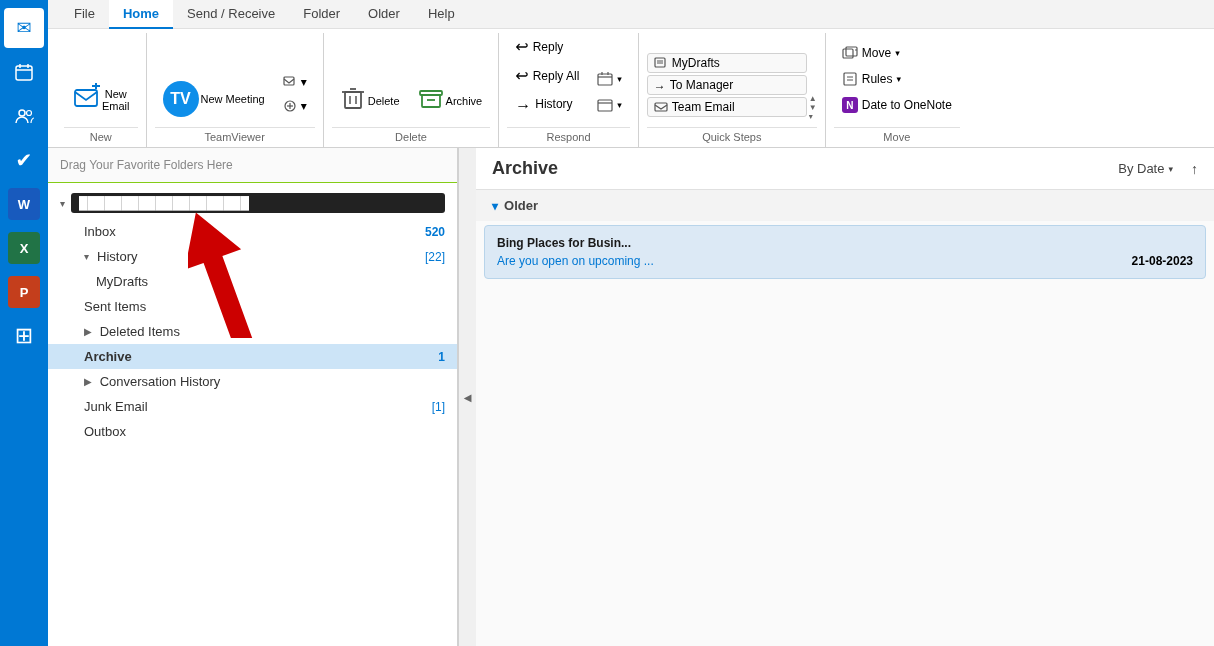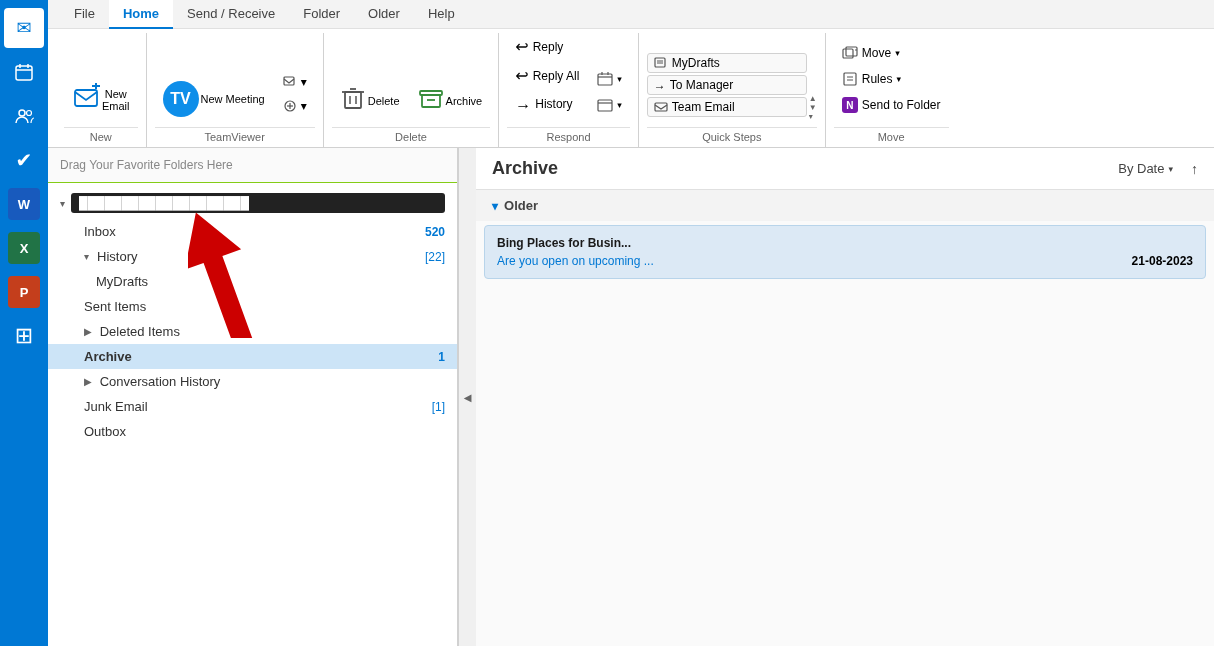--- a/index.html
+++ b/index.html
@@ -600,21 +600,21 @@
               <svg width="16" height="16" viewBox="0 0 16 16">
                   <rect x="2" y="2" width="12" height="12" rx="1" fill="none" stroke="#555" stroke-width="1.2"></rect>
                   <line x1="5" y1="6" x2="11" y2="6" stroke="#555" stroke-width="1"></line>
                   <line x1="5" y1="9" x2="11" y2="9" stroke="#555" stroke-width="1"></line>
                 </svg>
               <span>Rules</span>
               <span style="font-size:9px;">▾</span>
             </div>
             <div class="ribbon-btn-small">
               <div class="onenote-icon" style="width:16px;height:16px;font-size:10px;">N</div>
-              <span>Send to Folder</span>
+              <span>Date to OneNote</span>
             </div>
           </div>
         </div>
         <div class="ribbon-group-label">Move</div>
       </div>
 
     </div>
   </div>
 
   <div class="body-area">

